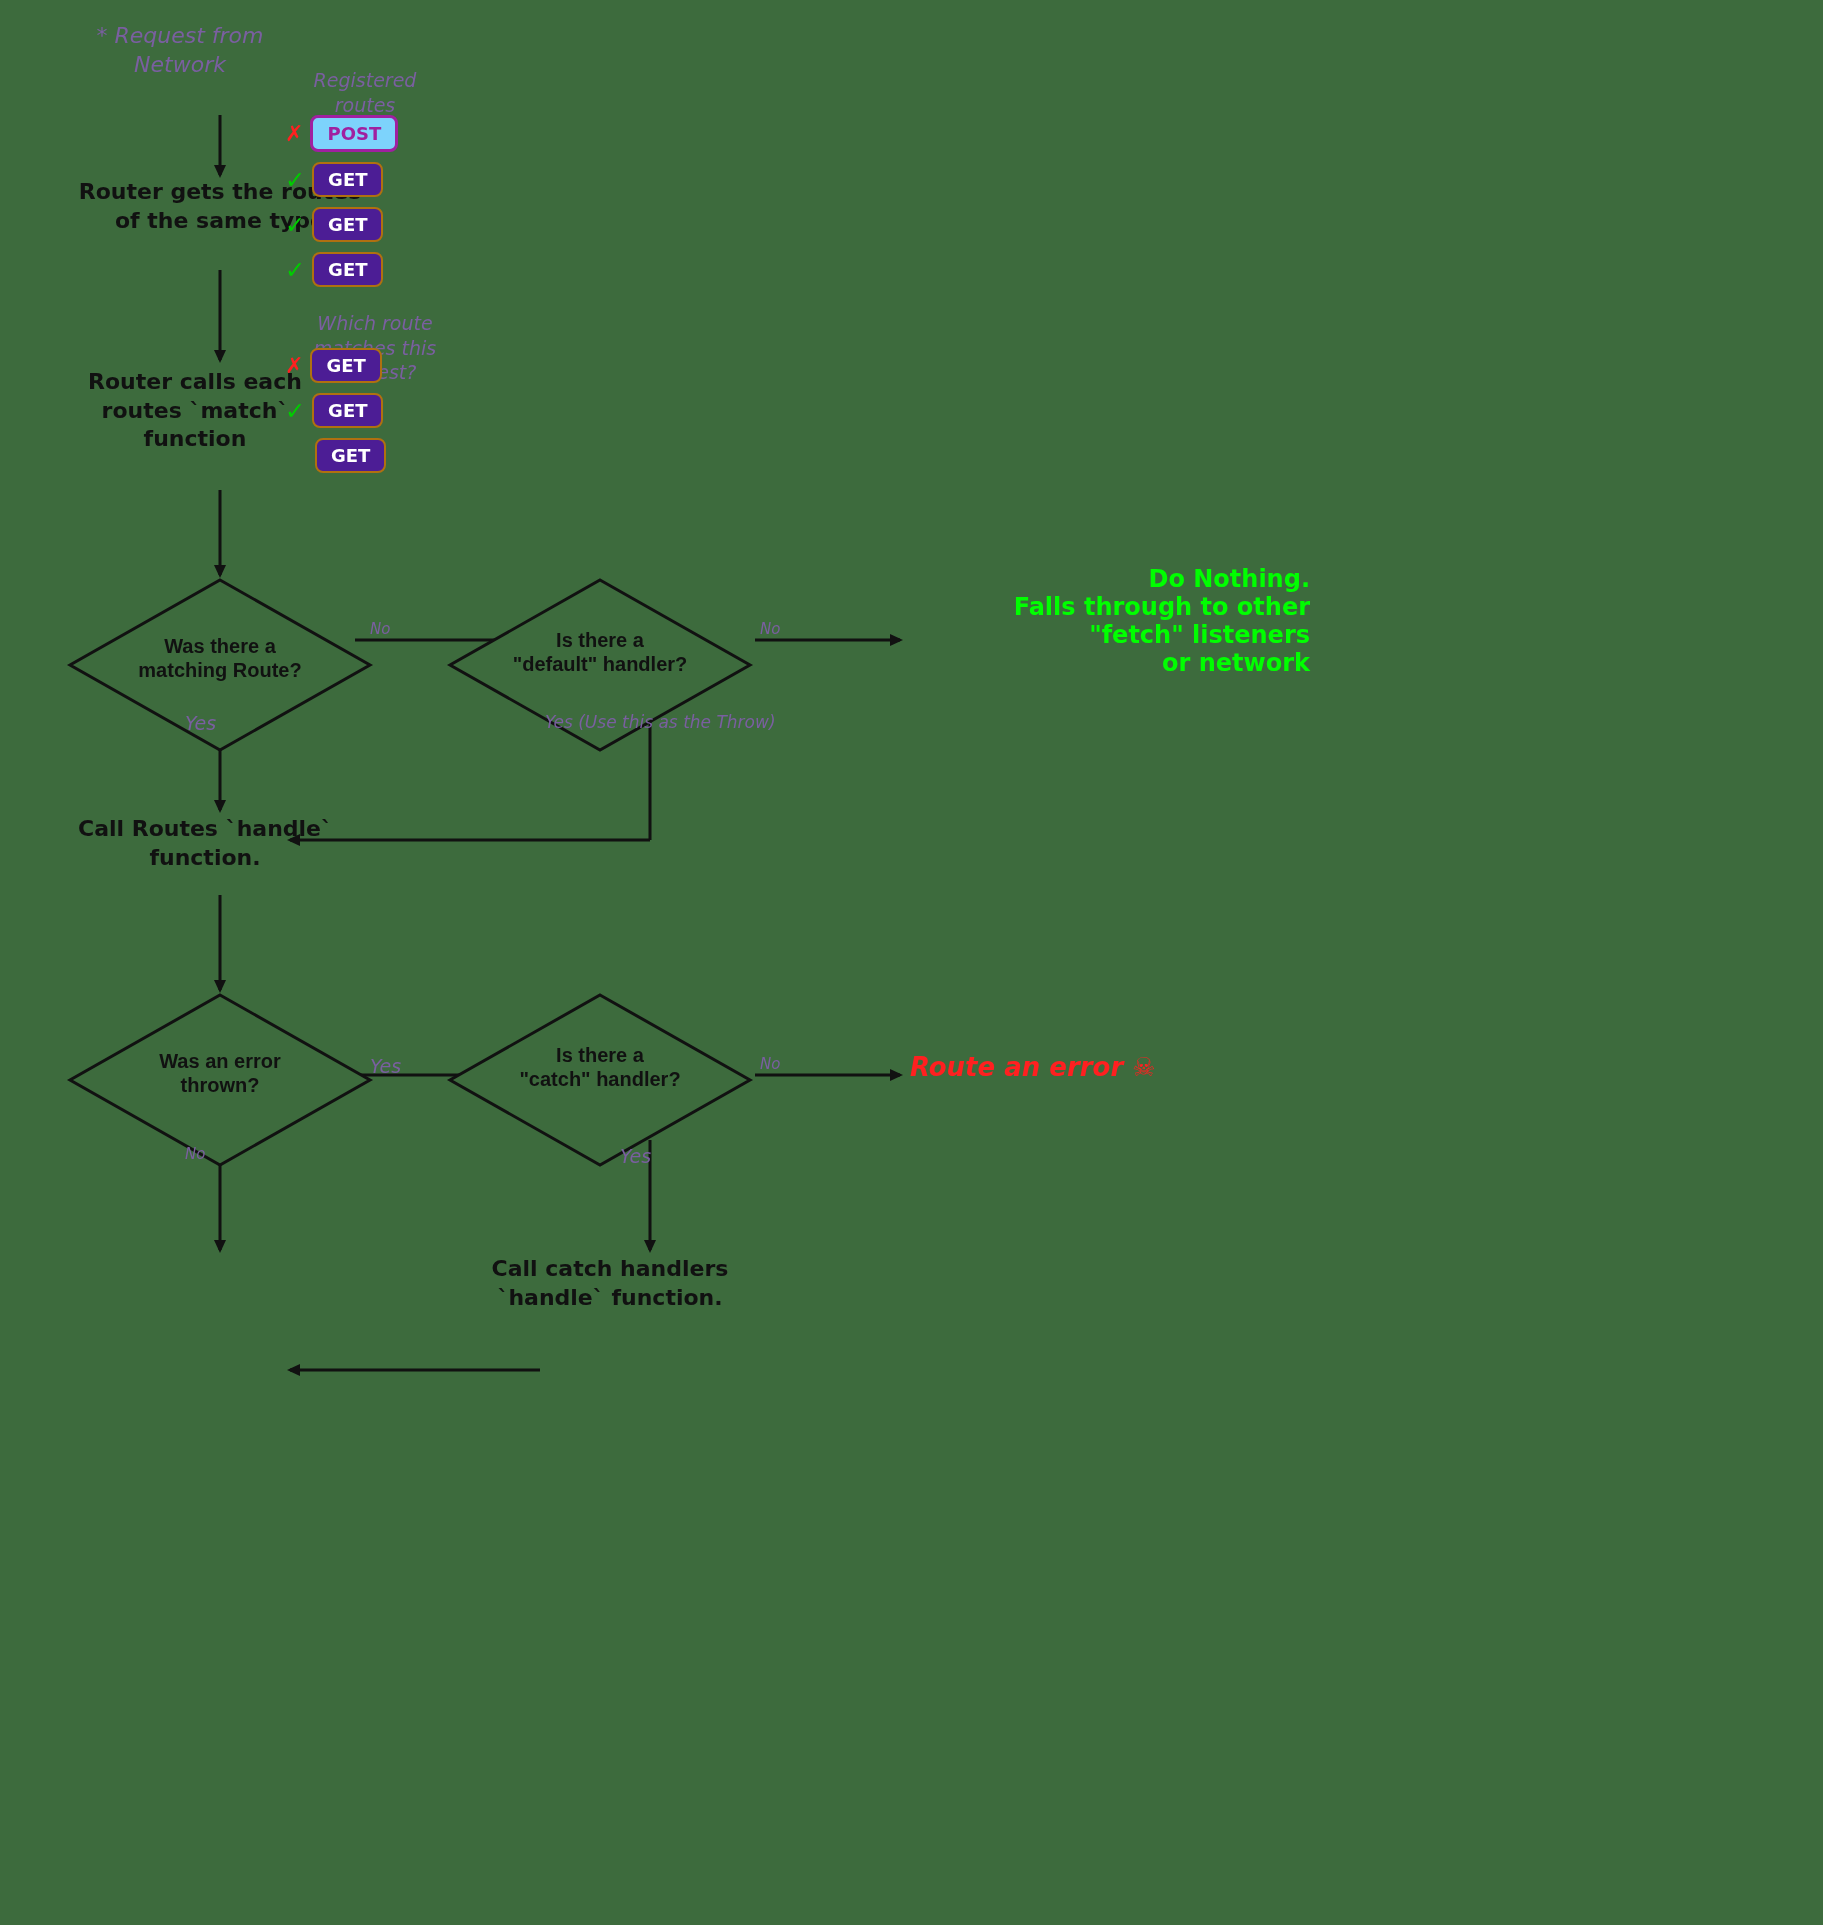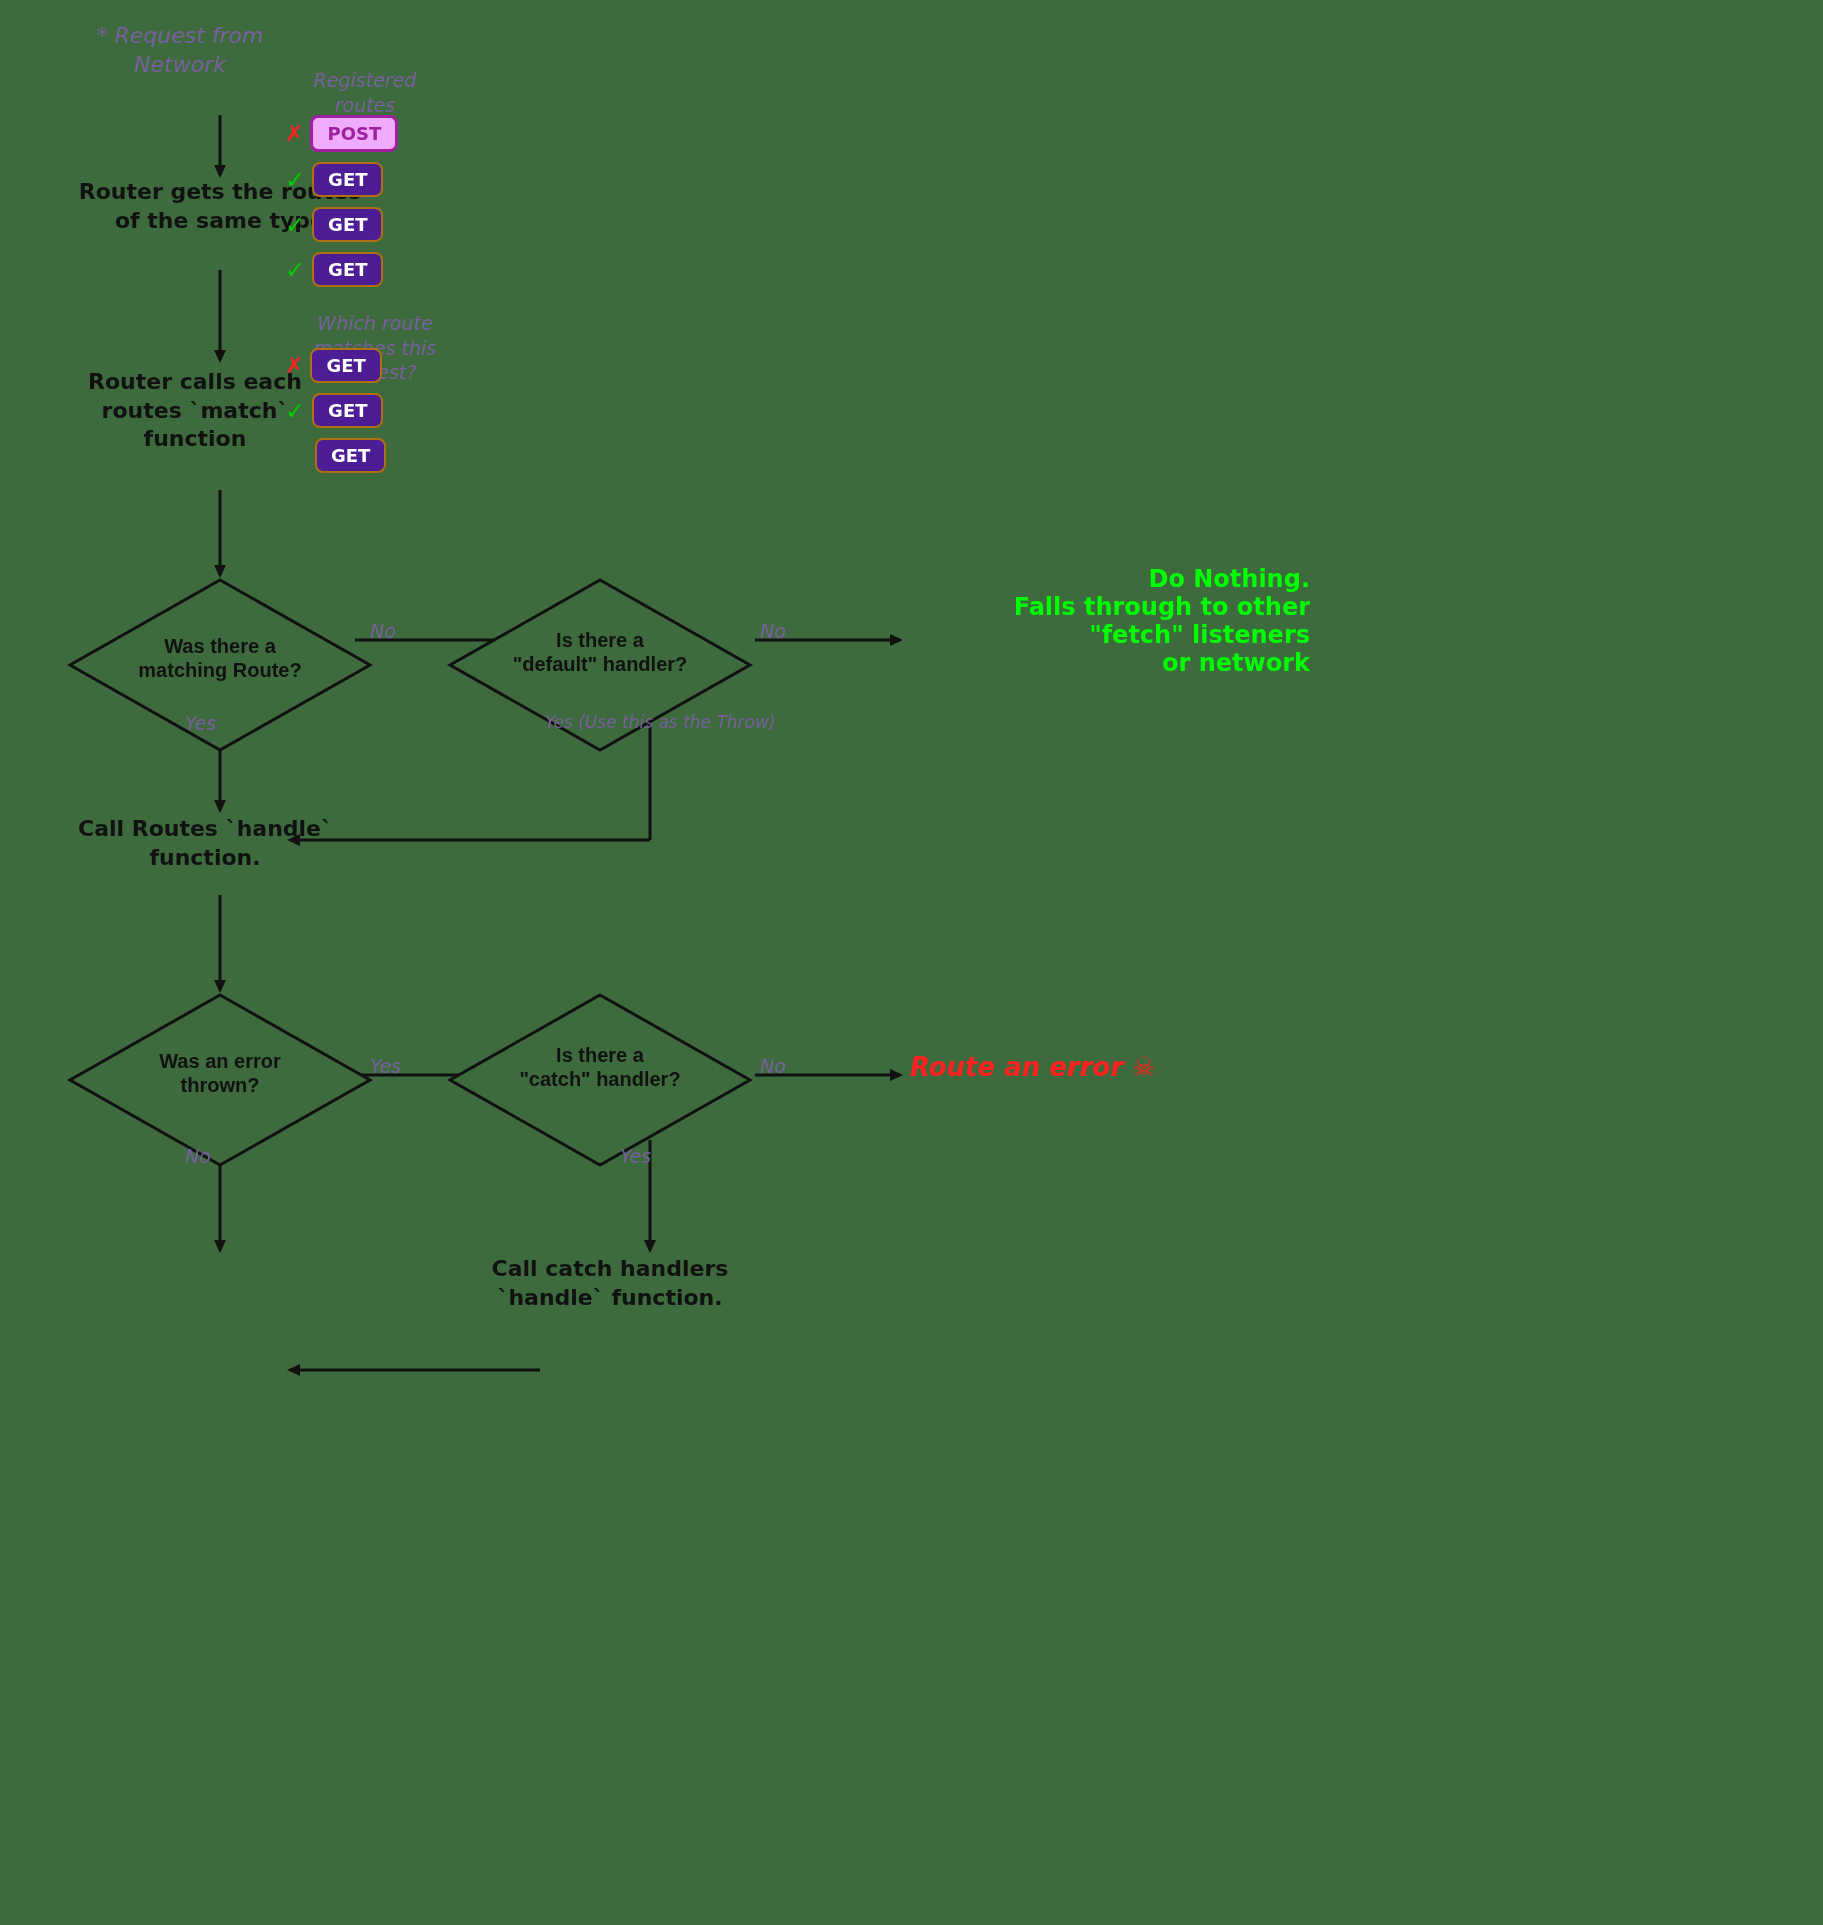--- a/index.html
+++ b/index.html
@@ -55,51 +55,51 @@
       margin: 3px;
     }
 
     .badge-get {
       background: #4c1d95;
       color: #fff;
       border: 2px solid #b07010;
     }
 
     .badge-post {
-      background: #f0abfc;
+      background: #7dd3fc;
       color: #a020a0;
       border: 3px solid #a020a0;
     }
 
     .check-mark {
       color: #00cc00;
       font-size: 24px;
       margin-right: 4px;
     }
 
     .cross-mark {
       color: #ff2020;
       font-size: 22px;
       margin-right: 4px;
     }
 
     .label-no {
       font-style: italic;
+      font-size: 15px;
+      color: #7a5fa0;
+      font-weight: normal;
+    }
+
+    .label-yes {
+      font-style: italic;
       font-size: 19px;
       color: #7a5fa0;
       font-weight: normal;
     }
 
-    .label-yes {
-      font-style: italic;
-      font-size: 19px;
-      color: #7a5fa0;
-      font-weight: normal;
-    }
-
     .green-bold {
       color: #00ff00;
       font-size: 26px;
       font-weight: bold;
     }
 
     .red-italic {
       color: #ff2020;
       font-style: italic;
       font-size: 26px;

